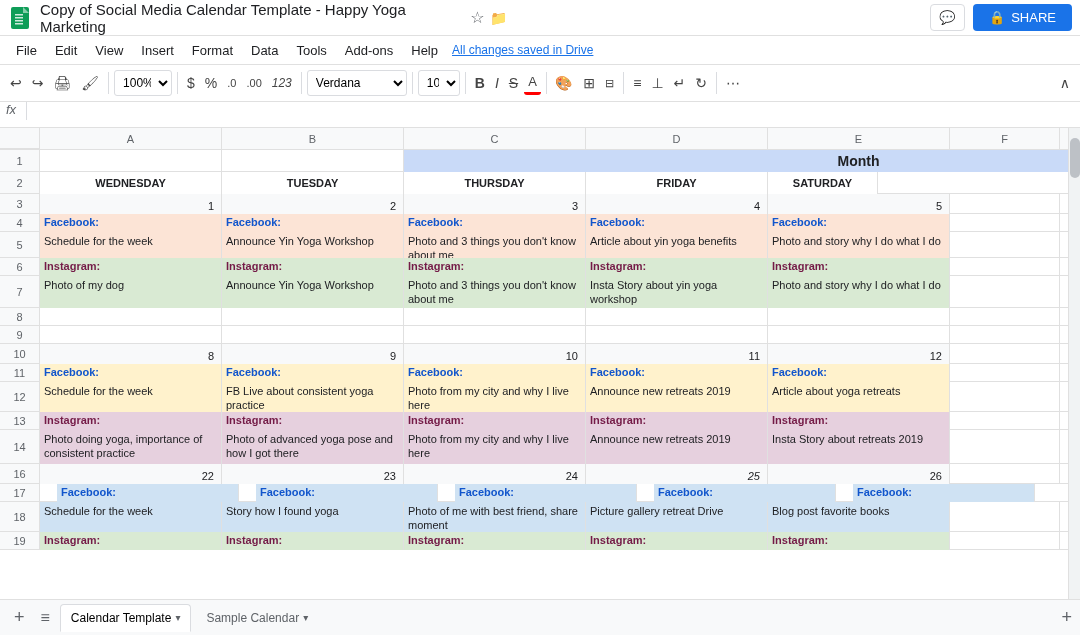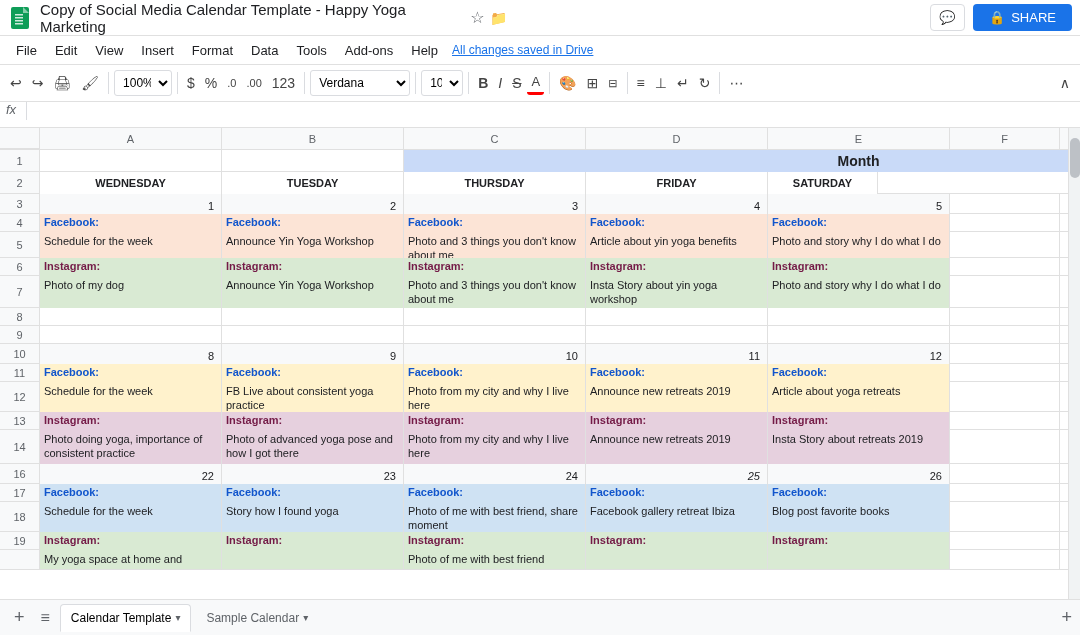--- a/index.html
+++ b/index.html
@@ -161,21 +161,21 @@
   <button class="tb-btn">🖌</button>
   <div class="tb-sep"></div>
   <select class="tb-select tb-zoom">
     <option>100%</option>
   </select>
   <div class="tb-sep"></div>
   <button class="tb-btn">$</button>
   <button class="tb-btn">%</button>
   <button class="tb-btn" style="font-size:11px;">.0</button>
   <button class="tb-btn" style="font-size:11px;">.00</button>
-  <button class="tb-btn" style="font-size:14px;">123</button>
+  <button class="tb-btn" style="font-size:12px;font-style:italic;">123</button>
   <div class="tb-sep"></div>
   <select class="tb-select tb-font">
     <option>Verdana</option>
   </select>
   <div class="tb-sep"></div>
   <select class="tb-select tb-size">
     <option>10</option>
   </select>
   <div class="tb-sep"></div>
   <button class="tb-btn tb-bold">B</button>
@@ -467,21 +467,21 @@
       </div>
     <div class="cell col-d bg-num" style="height:20px; justify-content:flex-end;font-style:italic;">
         <span class="num-text">25</span>
       </div>
     <div class="cell col-e bg-num" style="height:20px; justify-content:flex-end;">
         <span class="num-text">26</span>
       </div>
     <div class="cell col-f" style="height:20px;"></div>
   </div>
 
-  <div class="grid-row" style="height:18px;">
+  <div class="grid-row" style="height:18px;gap:17px;">
     <div class="rn" style="height:18px;">17</div>
     <div class="cell col-a bg-light-blue" style="height:18px;">
         <span class="fb-label">Facebook:</span>
       </div>
     <div class="cell col-b bg-light-blue" style="height:18px;">
         <span class="fb-label">Facebook:</span>
       </div>
     <div class="cell col-c bg-light-blue" style="height:18px;">
         <span class="fb-label">Facebook:</span>
       </div>
@@ -499,21 +499,21 @@
     <div class="cell col-a bg-light-blue" style="height:30px;">
         <span class="cell-text">Schedule for the week</span>
       </div>
     <div class="cell col-b bg-light-blue" style="height:30px;">
         <span class="cell-text">Story how I found yoga</span>
       </div>
     <div class="cell col-c bg-light-blue" style="height:30px;">
         <span class="cell-text">Photo of me with best friend, share moment</span>
       </div>
     <div class="cell col-d bg-light-blue" style="height:30px;">
-        <span class="cell-text">Facebook gallery retreat Ibiza</span>
+        <span class="cell-text">Picture gallery retreat Drive</span>
       </div>
     <div class="cell col-e bg-light-blue" style="height:30px;">
         <span class="cell-text">Blog post favorite books</span>
       </div>
     <div class="cell col-f" style="height:30px;"></div>
   </div>
 
   <div class="grid-row" style="height:18px;">
     <div class="rn" style="height:18px;">19</div>
     <div class="cell col-a bg-green" style="height:18px;">
@@ -527,33 +527,20 @@
       </div>
     <div class="cell col-d bg-green" style="height:18px;">
         <span class="ig-label">Instagram:</span>
       </div>
     <div class="cell col-e bg-green" style="height:18px;">
         <span class="ig-label">Instagram:</span>
       </div>
     <div class="cell col-f" style="height:18px;"></div>
   </div>
 
-  <div class="grid-row" style="height:20px; overflow:hidden;">
-    <div class="rn" style="height:20px;"></div>
-    <div class="cell col-a bg-green" style="height:20px;">
-        <span class="cell-text">My yoga space at home and</span>
-      </div>
-    <div class="cell col-b bg-green" style="height:20px;"></div>
-    <div class="cell col-c bg-green" style="height:20px;">
-        <span class="cell-text">Photo of me with best friend</span>
-      </div>
-    <div class="cell col-d bg-green" style="height:20px;"></div>
-    <div class="cell col-e bg-green" style="height:20px;"></div>
-    <div class="cell col-f" style="height:20px;"></div>
-  </div>
 
 </div>
 
 <div style="position:absolute; right:0; top:128px; bottom:36px; width:12px; background:#f1f3f4; border-left:1px solid #e0e0e0;">
   <div style="width:10px; height:40px; background:#bdc1c6; border-radius:5px; margin:2px auto; margin-top:10px;"></div>
 </div>
 
 <div id="tab-bar">
   <button class="tab-add-btn">+</button>
   <button class="tab-list-btn">≡</button>

